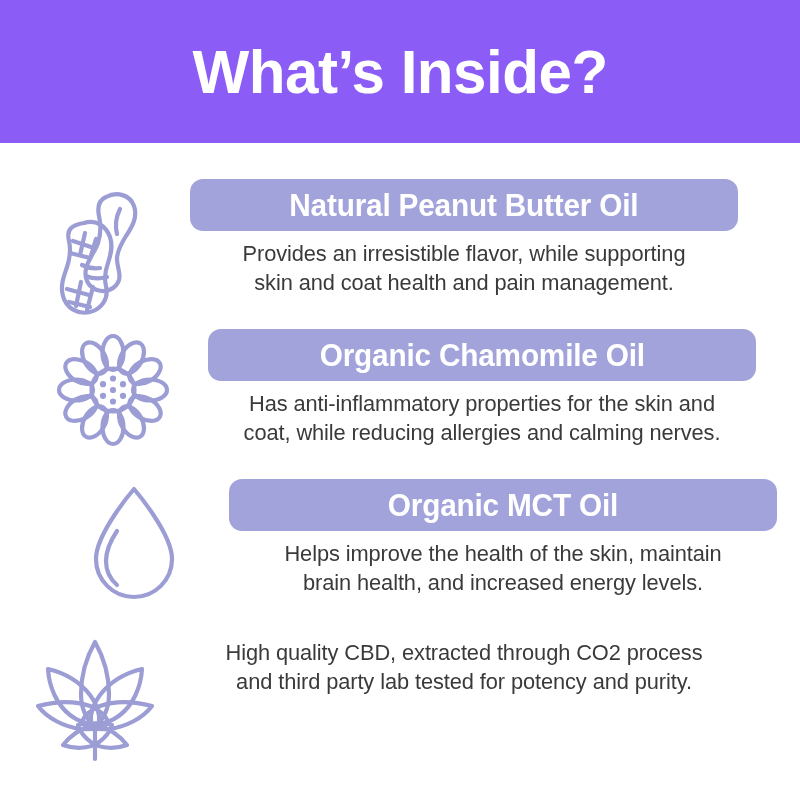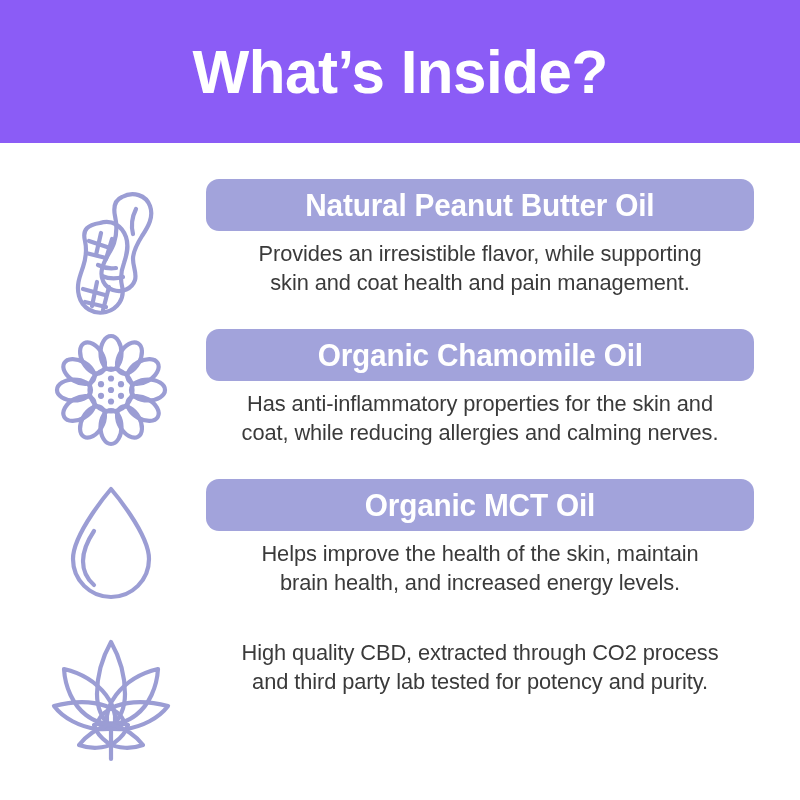--- a/index.html
+++ b/index.html
@@ -37,29 +37,29 @@
   }
 
   
   .rows {
     position:absolute;
     left:0; top:143px;
     width:800px; height:657px;
   }
   .row {
     position:absolute;
-    left:16px;
+    left:0;
     width:720px;
     height:150px;
     display:flex;
     align-items:flex-start;
   }
   .row-1 { top:36px; }
-  .row-2 { top:186px; }
-  .row-3 { top:336px; }
+  .row-2 { top:186px;margin-left:18px; }
+  .row-3 { top:336px;padding-left:39px; }
   .row-4 { top:487px; }
 
   .icon-cell {
     width:190px;
     height:150px;
     display:flex;
     align-items:flex-start;
     justify-content:center;
     padding-top:4px;
     flex:0 0 190px;

